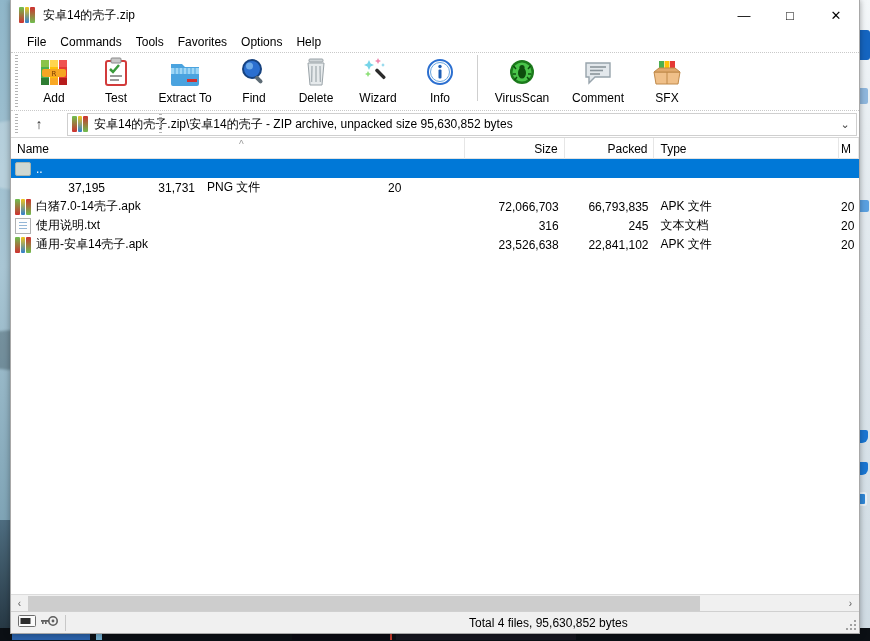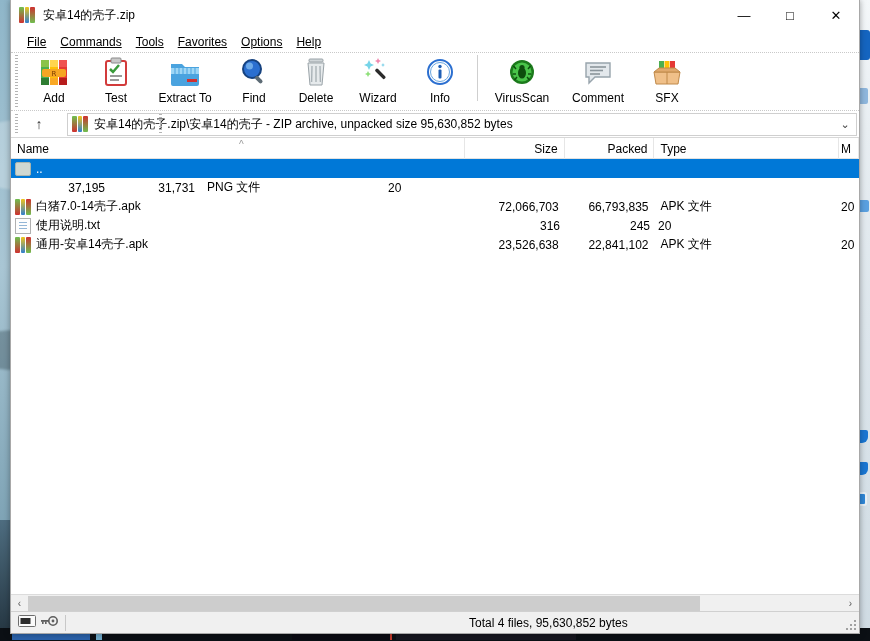--- a/index.html
+++ b/index.html
@@ -60,21 +60,21 @@
     width: 46px; height: 30px; display: flex; align-items: center; justify-content: center;
     color: #000; font-size: 13px; flex: none;
   }
 
   
   #menu-bar {
     height: 21px; display: flex; align-items: center; flex: none;
     background: #ffffff; padding-left: 9px;
   }
   .menu-item {
-    font-size: 12px; color: #000; padding: 2px 7px; white-space: nowrap; text-decoration: underline;
+    font-size: 12px; color: #000; padding: 2px 7px; white-space: nowrap;
   }
 
   
   #toolbar {
     height: 58px; flex: none; background: #ffffff;
     display: flex; align-items: flex-start; padding-left: 12px;
     border-top: 1px dotted #c9c9c9;
     position: relative;
   }
   #toolbar-grip {
@@ -478,20 +478,21 @@
 
       <div class="row">
         <div class="cell name" style="width:455px;">
           <span class="row-icon">
               <span class="i-txt"></span>
             </span>
           <span>使用说明.txt</span>
         </div>
         <div class="cell num" style="width:100px;">316</div>
         <div class="cell num" style="width:90px;">245</div>
+        <div class="cell" style="width:185px;">文本文档</div>
         <div class="cell" style="width:20px;padding:0 2px;">20</div>
       </div>
 
       <div class="row">
         <div class="cell name" style="width:455px;">
           <span class="row-icon">
             <span class="rar-books">
               <i style="background:linear-gradient(180deg,#6fbf4f,#cf3030);"></i>
               <i style="background:linear-gradient(180deg,#f0c419,#2f7fd0);"></i>
               <i style="background:linear-gradient(180deg,#cf3030,#6fbf4f);"></i>

